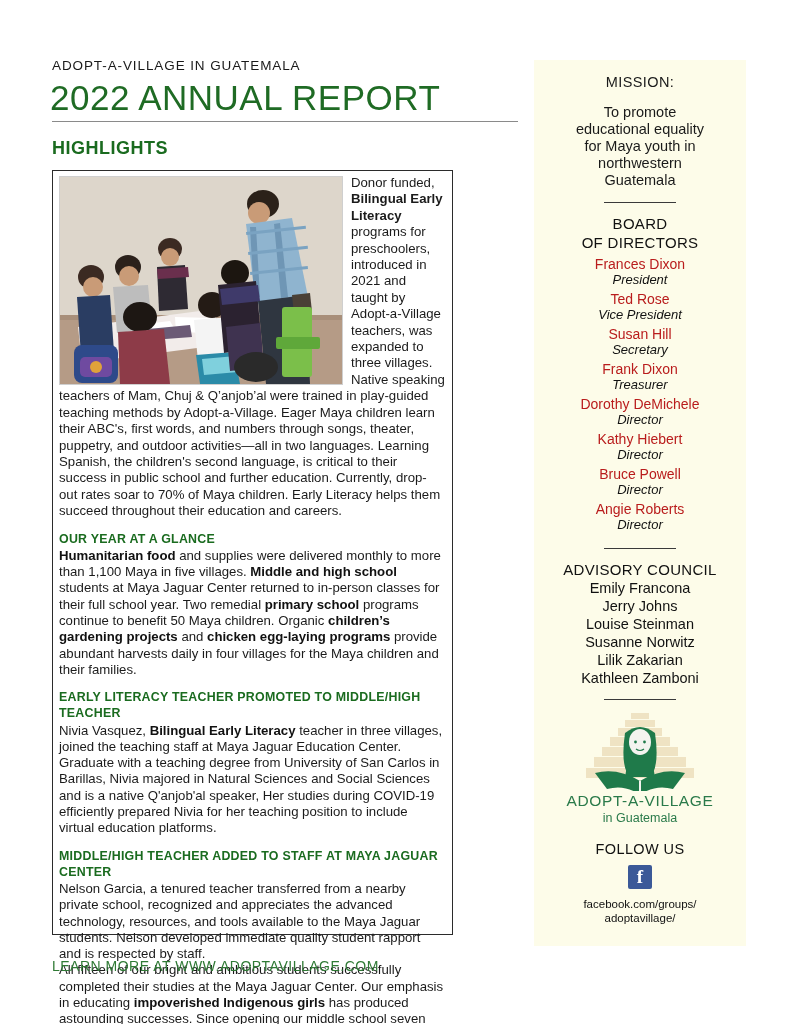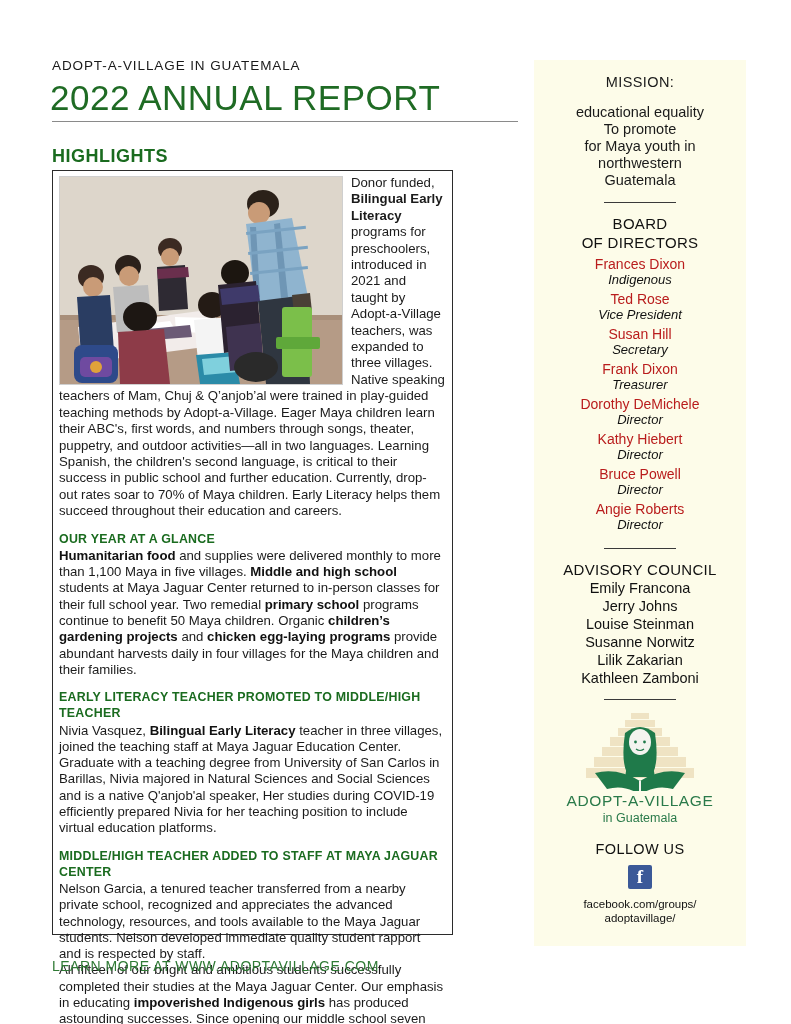--- a/index.html
+++ b/index.html
@@ -63,21 +63,21 @@
   .report-title {
     position: absolute; left: 50px; top: 78px;
     font-size: 35px; color: #1f6b24; letter-spacing: .5px;
     font-weight: normal;
   }
   .title-rule {
     position: absolute; left: 52px; top: 121px;
     width: 466px; height: 0; border-top: 1.5px solid #8a8a8a;
   }
   .highlights {
-    position: absolute; left: 52px; top: 146px;
+    position: absolute; left: 52px; top: 138px;
     font-size: 18px; font-weight: bold; color: #1a6b1f; letter-spacing: .5px;
   }
 
   
   .content-box {
     position: absolute; left: 52px; top: 170px;
     width: 401px; height: 765px;
     border: 1.3px solid #2b2b2b; background: #fff;
     padding: 4px 7px 4px 6px;
     font-size: 13.2px; color: #1b1b1b; line-height: 16.2px;
@@ -196,37 +196,37 @@
         <div class="sec-body"><span>Nelson Garcia, a tenured teacher transferred from a nearby private school, recognized and appreciates the advanced technology, resources, and tools available to the Maya Jaguar students. Nelson developed immediate quality student rapport and is respected by staff.</span></div>
         <div class="sec-body"><span>All fifteen of our bright and ambitious students successfully completed their studies at the Maya Jaguar Center. Our emphasis in educating </span><b>impoverished Indigenous girls</b><span> has produced astounding successes. Since opening our middle school seven years ago, 75% of female graduates have progressed to university studies or professional training.</span></div>
       </div>
 
   </div>
 
   <div class="sidebar">
 
     <div class="mission-title">MISSION:</div>
     <div class="mission-body">
+      <div>To promote</div>
       <div>educational equality</div>
-      <div>To promote</div>
       <div>for Maya youth in</div>
       <div>northwestern</div>
       <div>Guatemala</div>
     </div>
 
     <div class="rule"></div>
 
     <div class="block-title">
       <div>BOARD</div>
       <div>OF DIRECTORS</div>
     </div>
 
     <div id="board-host">
         <div class="person">Frances Dixon</div>
-        <div class="role">Indigenous</div>
+        <div class="role">President</div>
         <div class="person">Ted Rose</div>
         <div class="role">Vice President</div>
         <div class="person">Susan Hill</div>
         <div class="role">Secretary</div>
         <div class="person">Frank Dixon</div>
         <div class="role">Treasurer</div>
         <div class="person">Dorothy DeMichele</div>
         <div class="role">Director</div>
         <div class="person">Kathy Hiebert</div>
         <div class="role">Director</div>

